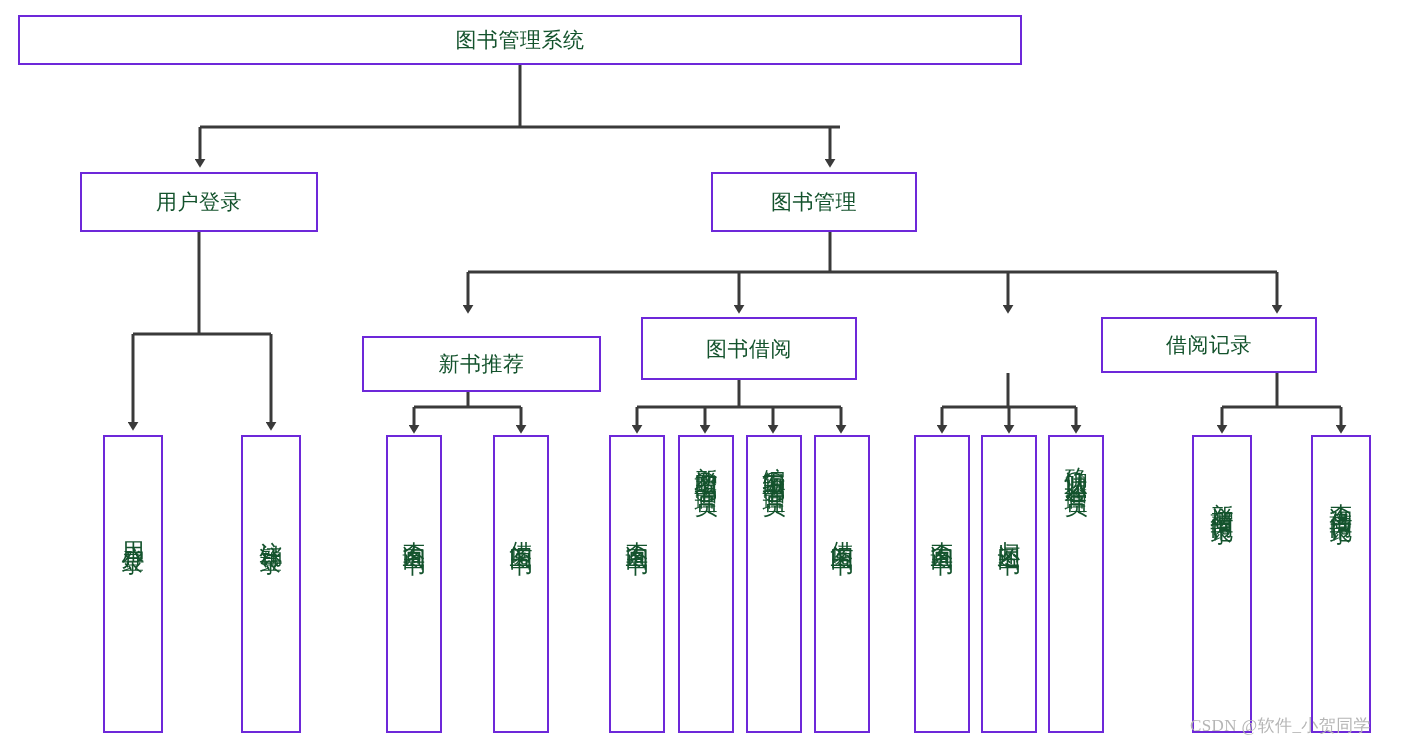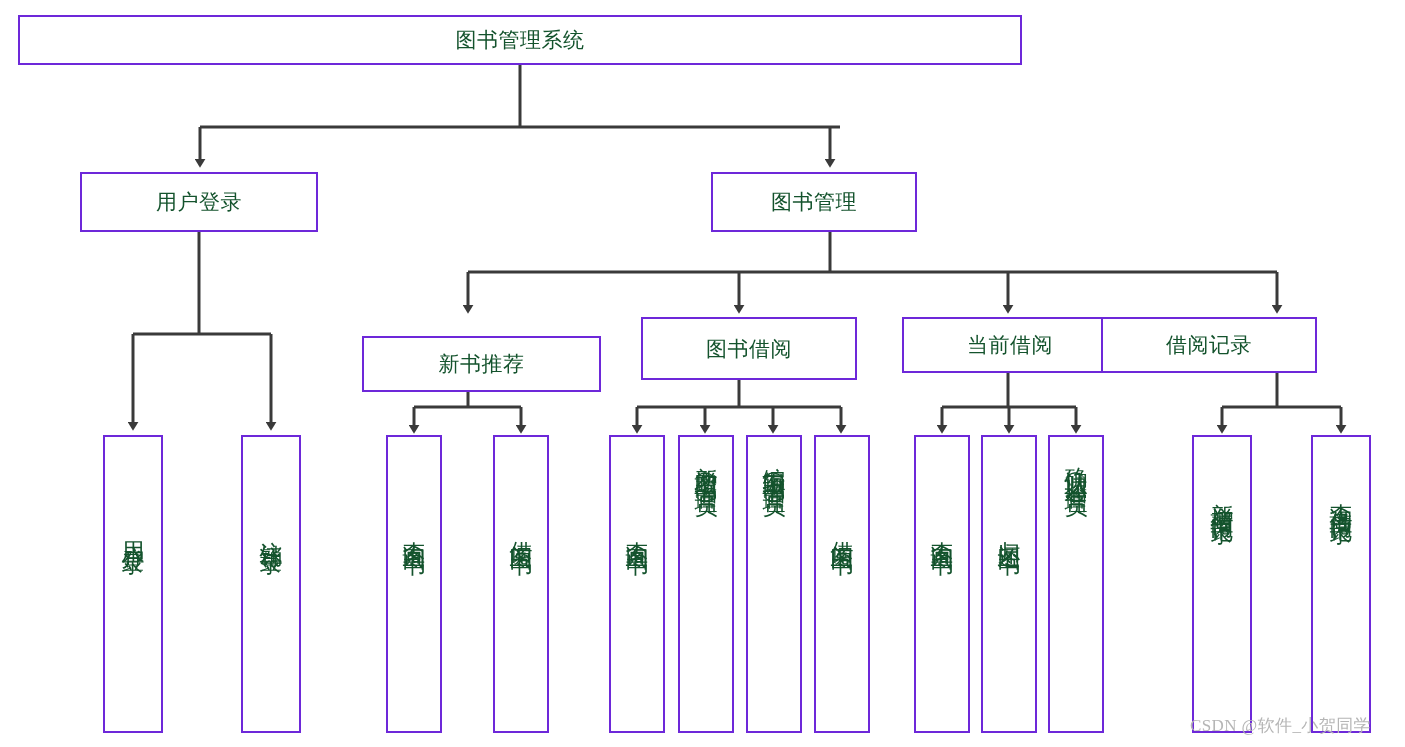--- a/index.html
+++ b/index.html
@@ -132,23 +132,20 @@
   <div class="node-box horiz" style="left:711px; top:172px; width:206px; height:60px;">
     <span class="node-label">图书管理</span>
   </div>
 
   <div class="node-box horiz" style="left:362px; top:317px; width:239px; height:56px;margin-top:19px;">
     <span class="node-label">新书推荐</span>
   </div>
   <div class="node-box horiz" style="left:633px; top:317px; width:216px; height:63px;margin-left:8px;">
     <span class="node-label">图书借阅</span>
   </div>
-  <div class="node-box horiz" style="left:902px; top:317px; width:216px; height:56px;">
-    <span class="node-label">当前借阅</span>
-  </div>
   <div class="node-box horiz" style="left:1101px; top:317px; width:216px; height:56px;">
     <span class="node-label">借阅记录</span>
   </div>
 
   <div class="node-box vert" style="left:103px; top:435px; width:60px; height:298px; padding-top:86px;">
     <span class="node-label">用户登录</span>
   </div>
   <div class="node-box vert" style="left:241px; top:435px; width:60px; height:298px; padding-top:86px;">
     <span class="node-label">注销登录</span>
   </div>

